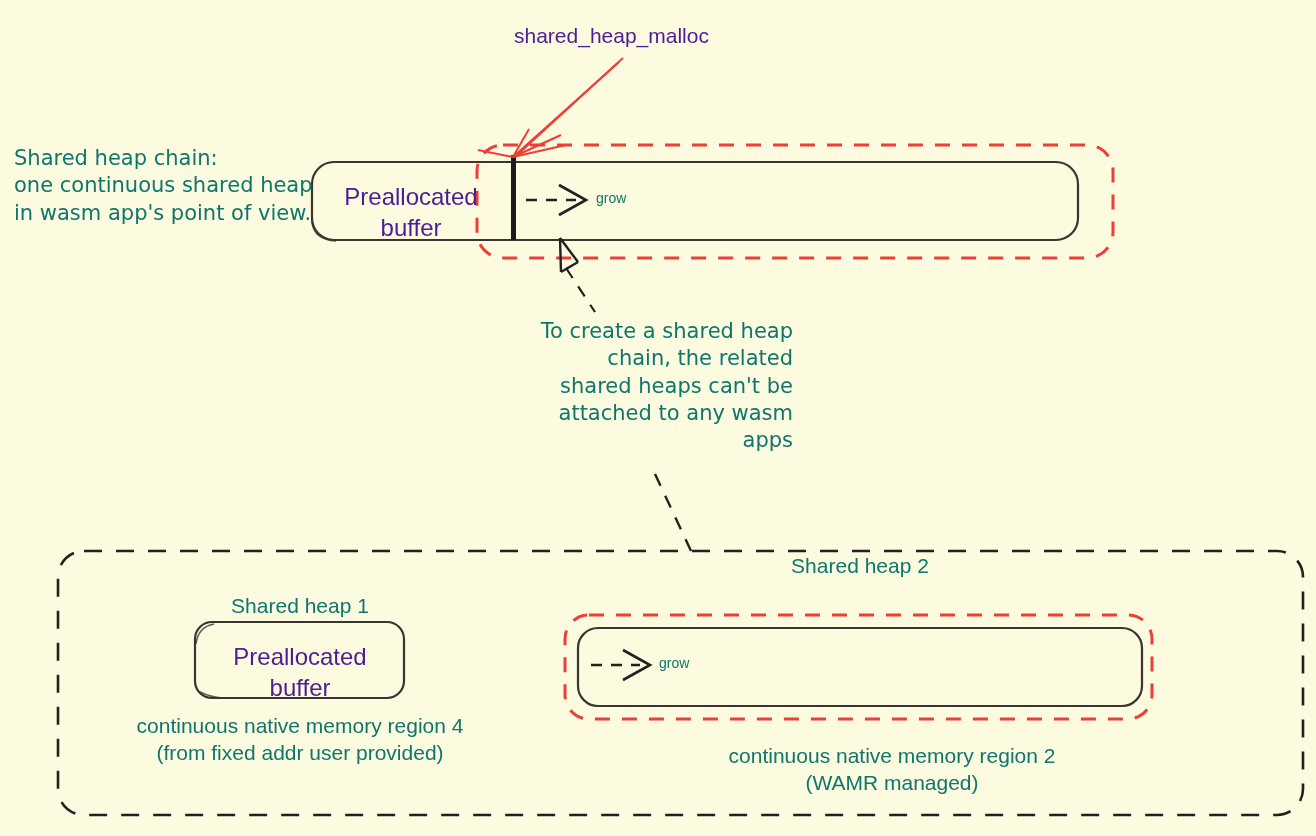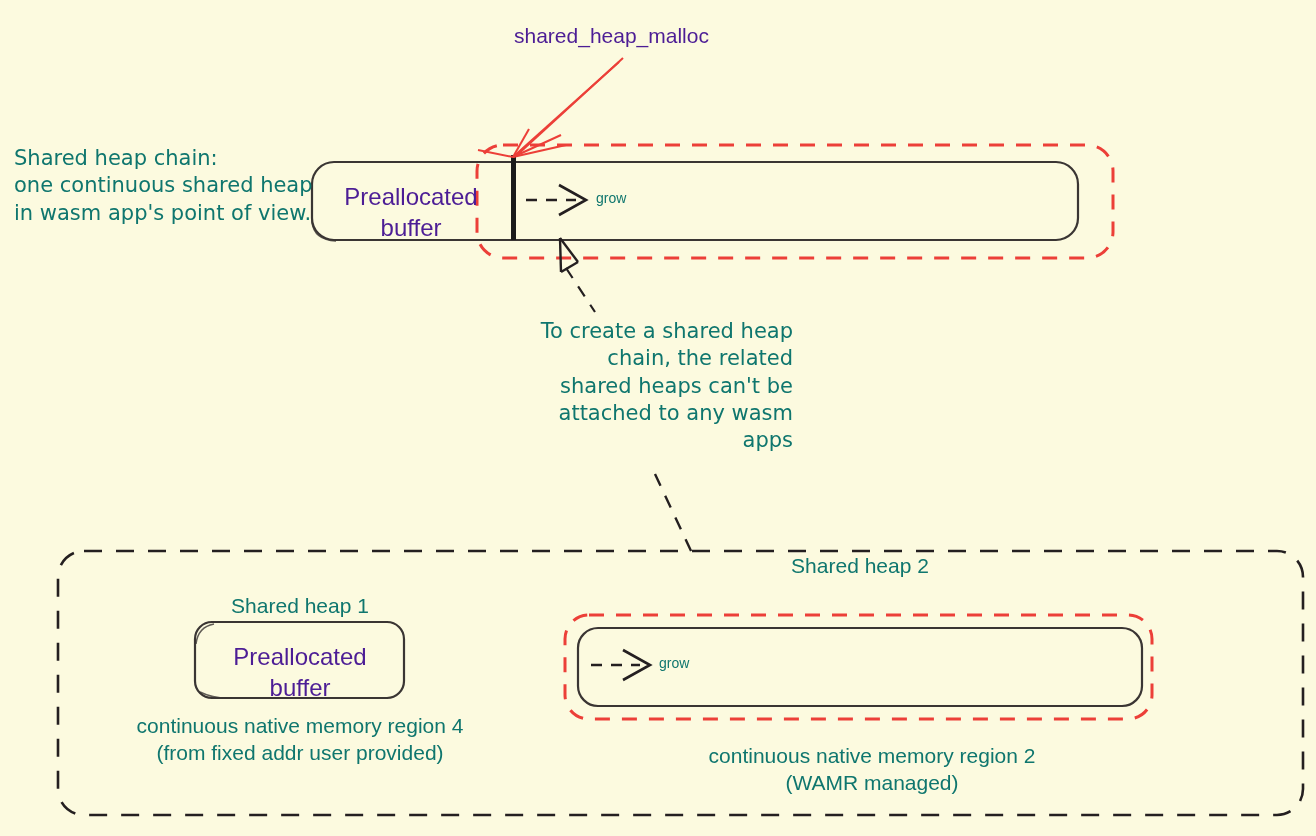--- a/index.html
+++ b/index.html
@@ -121,16 +121,16 @@
   <div class="txt fnt-label sz-box red center" style="left:205px; top:633px; width:190px;">Preallocated
 buffer</div>
 
   <div class="txt fnt-label sz-head black center" style="left:108px; top:712px; width:384px;">continuous native memory region 4
 (from fixed addr user provided)</div>
 
   <div class="txt fnt-label sz-head black center" style="left:760px; top:552px; width:200px;">Shared heap 2</div>
 
   <div class="txt fnt-label sz-grow black left" style="left:659px; top:654px; width:90px;">grow</div>
 
-  <div class="txt fnt-label sz-head black center" style="left:680px; top:742px; width:384px;">continuous native memory region 2
+  <div class="txt fnt-label sz-head black center" style="left:700px; top:742px; width:384px;">continuous native memory region 2
 (WAMR managed)</div>
 
 </div>
 
 </body></html>

